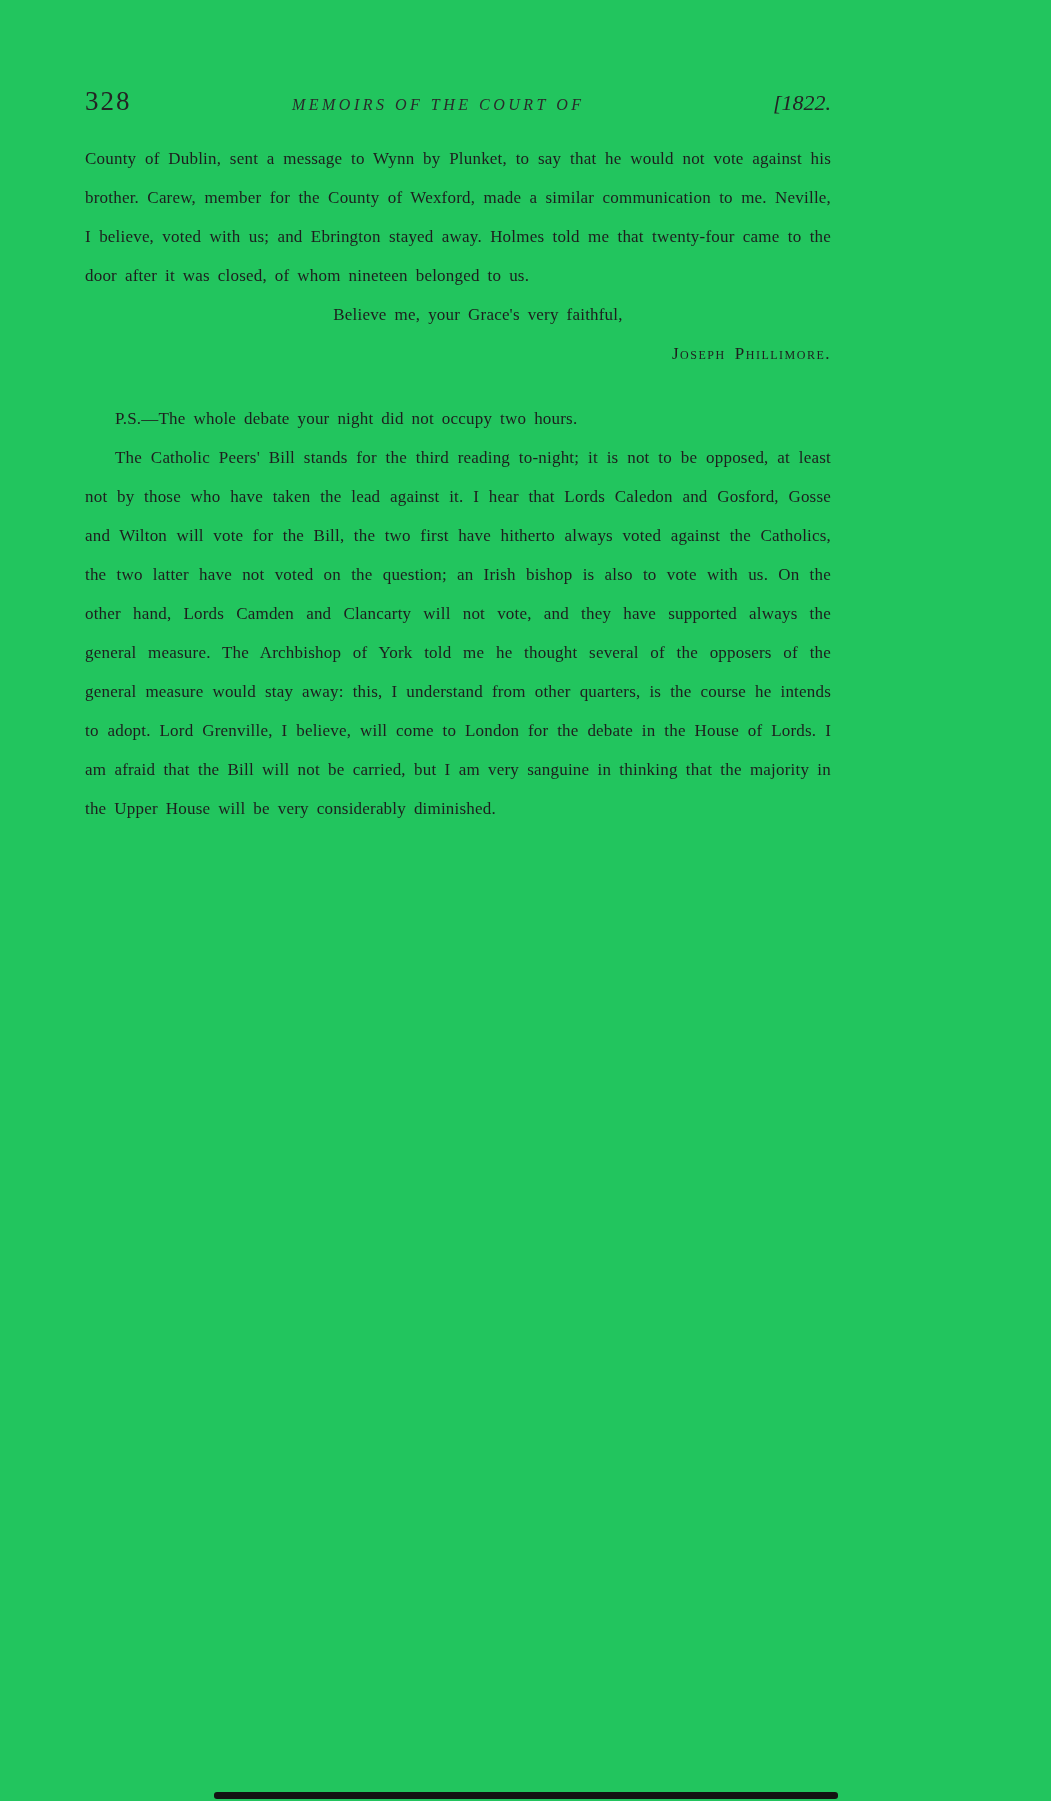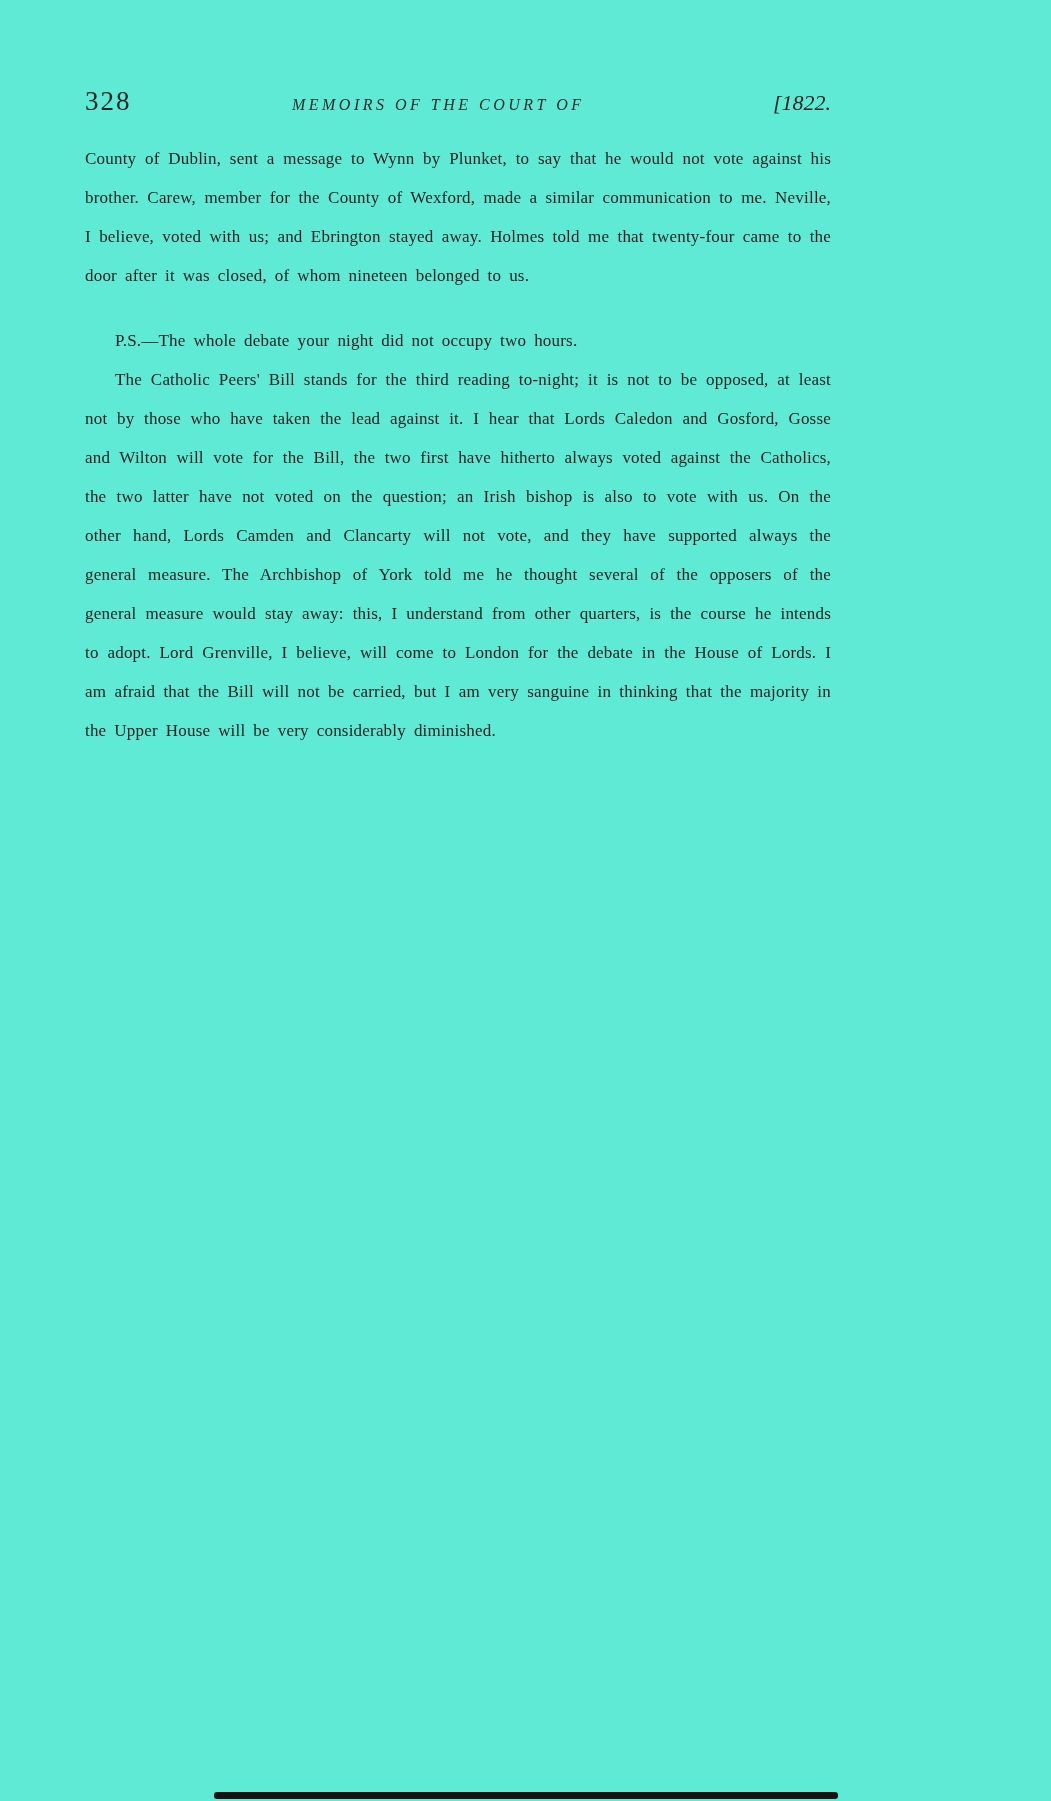--- a/index.html
+++ b/index.html
@@ -5,21 +5,21 @@
   * { box-sizing: border-box; }
   html, body {
     margin: 0;
     padding: 0;
     background: #fdfdfc;
   }
   .page {
     position: relative;
     width: 1051px;
     height: 1801px;
-    background: #5eead4;
+    background: #22c55e;
     overflow: hidden;
     font-family: "Liberation Serif", "DejaVu Serif", serif;
     color: #1e1e1e;
   }
   .running-head {
     width: 746px;
     margin: 86px 0 0 85px;
     display: flex;
     justify-content: space-between;
     align-items: baseline;
@@ -87,19 +87,21 @@
 <div class="page">
 
   <header class="running-head">
     <span class="page-num">328</span>
     <span class="head-title">MEMOIRS OF THE COURT OF</span>
     <span class="date-marker">[1822.</span>
   </header>
 
   <main class="text-block">
     <p class="para no-indent">County of Dublin, sent a message to Wynn by Plunket, to say that he would not vote against his brother. Carew, member for the County of Wexford, made a similar communication to me. Neville, I believe, voted with us; and Ebrington stayed away. Holmes told me that twenty-four came to the door after it was closed, of whom nineteen belonged to us.</p>
+    <p class="valediction">Believe me, your Grace's very faithful,</p>
+    <p class="signature">Joseph Phillimore.</p>
     <p class="para ps">P.S.—The whole debate your night did not occupy two hours.</p>
     <p class="para">The Catholic Peers' Bill stands for the third reading to-night; it is not to be opposed, at least not by those who have taken the lead against it. I hear that Lords Caledon and Gosford, Gosse and Wilton will vote for the Bill, the two first have hitherto always voted against the Catholics, the two latter have not voted on the question; an Irish bishop is also to vote with us. On the other hand, Lords Camden and Clancarty will not vote, and they have supported always the general measure. The Archbishop of York told me he thought several of the opposers of the general measure would stay away: this, I understand from other quarters, is the course he intends to adopt. Lord Grenville, I believe, will come to London for the debate in the House of Lords. I am afraid that the Bill will not be carried, but I am very sanguine in thinking that the majority in the Upper House will be very considerably diminished.</p>
   </main>
 
   <div class="scan-artifact"></div>
 
 </div>
 
 </body></html>

